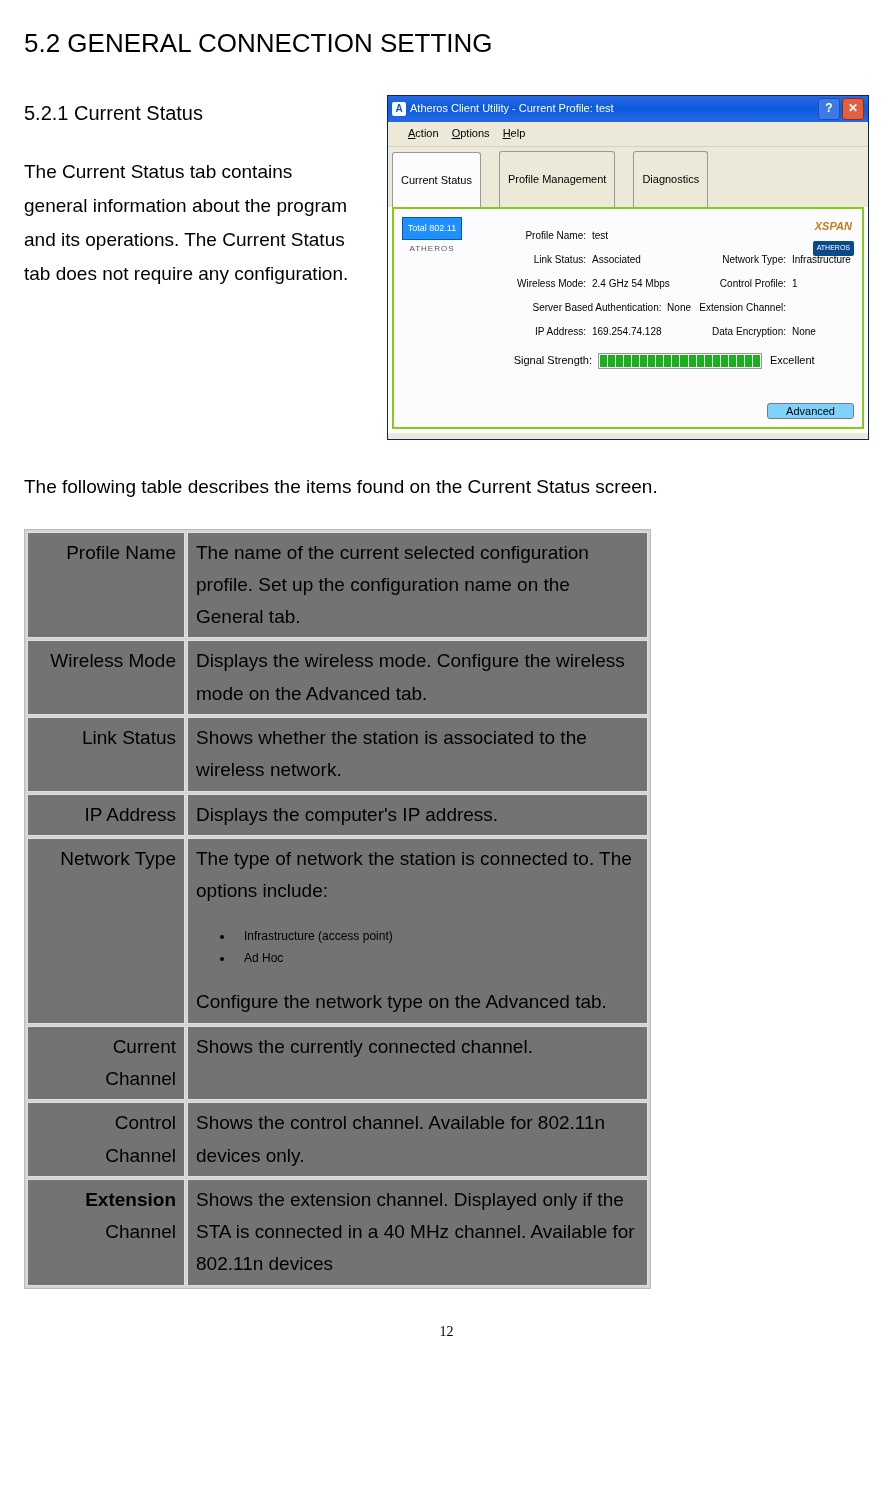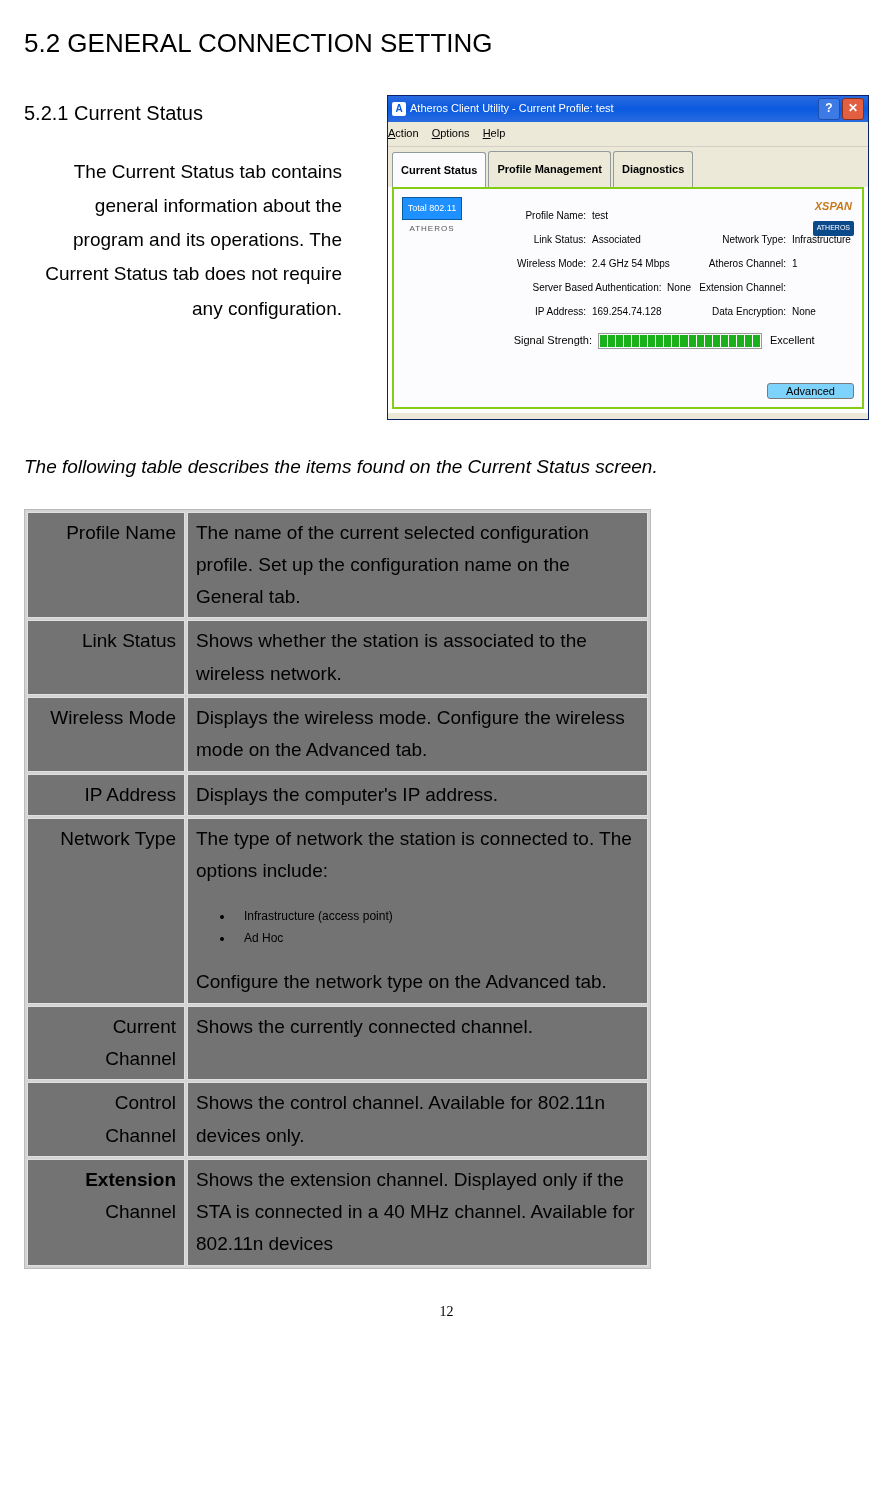--- a/index.html
+++ b/index.html
@@ -23,22 +23,21 @@
   }
   .left-col {
     flex: 1;
     min-width: 0;
   }
   .subsection-title {
     font-size: 20px;
     margin: 0 0 24px 0;
   }
   .body-text {
-    margin: 17px;
-    text-align: right;
+    margin: 0;
   }
   .screenshot {
     width: 480px;
     flex-shrink: 0;
     border: 1px solid #0a246a;
   }
   
   .titlebar {
     height: 26px;
     background: linear-gradient(to bottom, #2a6ae0 0%, #0a5ae0 50%, #2a6ae0 100%);
@@ -79,40 +78,39 @@
     font-weight: bold;
     display: flex;
     align-items: center;
     justify-content: center;
     color: #fff;
   }
   .btn-help { background: #3d7ae6; border: 1px solid #1a4fb0; }
   .btn-close { background: #e25f42; border: 1px solid #8a2e18; }
   .menubar {
     background: #ece9d8;
-    padding: 2px 0;
+    padding: 2px 20px;
     font-size: 11px;
     border-bottom: 1px solid #d4d0c8;
   }
   .menubar span { margin-right: 10px; }
   .menubar span u { text-decoration: underline; }
   .tabbar {
     background: #ece9d8;
     padding: 4px 4px 0 4px;
     display: flex;
     font-size: 11px;
   }
   .tab {
-    padding: 8px 8px;
+    padding: 18px 8px;
     border: 1px solid #919b9c;
     border-bottom: none;
     background: #ece9d8;
-    margin-right: 2px;
+    margin-right: 18px;
     border-radius: 3px 3px 0 0;
-    font-weight: bold;
   }
   .tab.active {
     background: #fcfcfe;
     position: relative;
     top: 1px;
   }
   .tabcontent {
     background: #fcfcfe;
     border: 2px solid #84cc16;
     margin: 0 4px 4px 4px;
@@ -201,21 +199,20 @@
     border: 1px solid #7a7a7a;
     border-radius: 3px;
   }
   .bottom-bar {
     background: #ece9d8;
     height: 6px;
   }
 
   .below-text {
     margin: 24px 0 24px 0;
-    font-style: italic;
   }
 
   table.desc {
     border-collapse: separate;
     border-spacing: 2px;
     border: 1px solid #bbb;
     background: #d4d4d4;
     font-size: 19px;
     line-height: 1.7;
     width: 627px;
@@ -297,21 +294,21 @@
         <div></div>
           <div></div>
 
         <div class="info-label">Link Status:</div>
         <div class="info-val">Associated</div>
         <div class="info-label">Network Type:</div>
         <div class="info-val">Infrastructure</div>
 
         <div class="info-label">Wireless Mode:</div>
         <div class="info-val">2.4 GHz 54 Mbps</div>
-        <div class="info-label">Atheros Channel:</div>
+        <div class="info-label">Control Profile:</div>
         <div class="info-val">1</div>
 
         <div class="info-label" style="grid-column:1/3;">
           <span>Server Based Authentication:</span>&nbsp;&nbsp;<span>None</span>
         </div>
         <div class="info-label">Extension Channel:</div>
         <div class="info-val"></div>
 
         <div class="info-label">IP Address:</div>
         <div class="info-val">169.254.74.128</div>
@@ -354,26 +351,26 @@
 
 <p class="below-text">The following table describes the items found on the Current Status screen.</p>
 
 <table class="desc">
   <tbody>
       <tr>
     <td class="label">Profile Name</td>
     <td>The name of the current selected configuration profile.   Set up the configuration name on the General tab.</td>
   </tr>
   <tr>
+    <td class="label">Wireless Mode</td>
+    <td>Displays the wireless mode.   Configure the wireless mode on the Advanced tab.</td>
+  </tr>
+  <tr>
     <td class="label">Link Status</td>
     <td>Shows whether the station is associated to the wireless network.</td>
-  </tr>
-  <tr>
-    <td class="label">Wireless Mode</td>
-    <td>Displays the wireless mode.   Configure the wireless mode on the Advanced tab.</td>
   </tr>
   <tr>
     <td class="label">IP Address</td>
     <td>Displays the computer's   IP address.</td>
   </tr>
   <tr>
     <td class="label">Network Type</td>
     <td>
       <span>The type of network the station is connected to.   The options include:</span>
       <ul>

